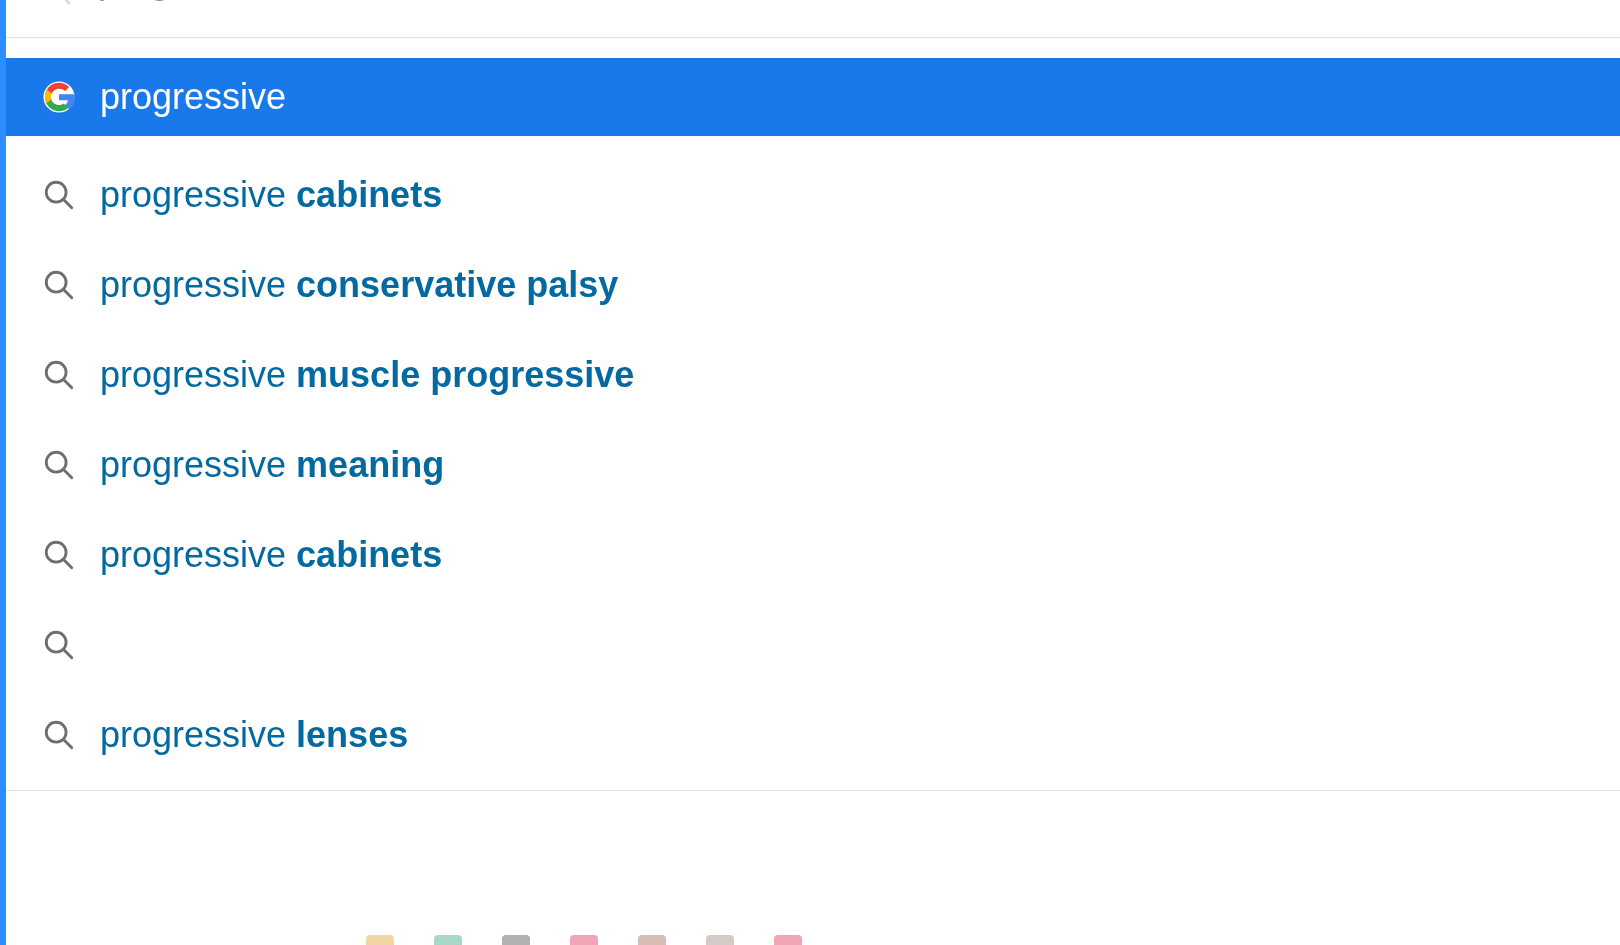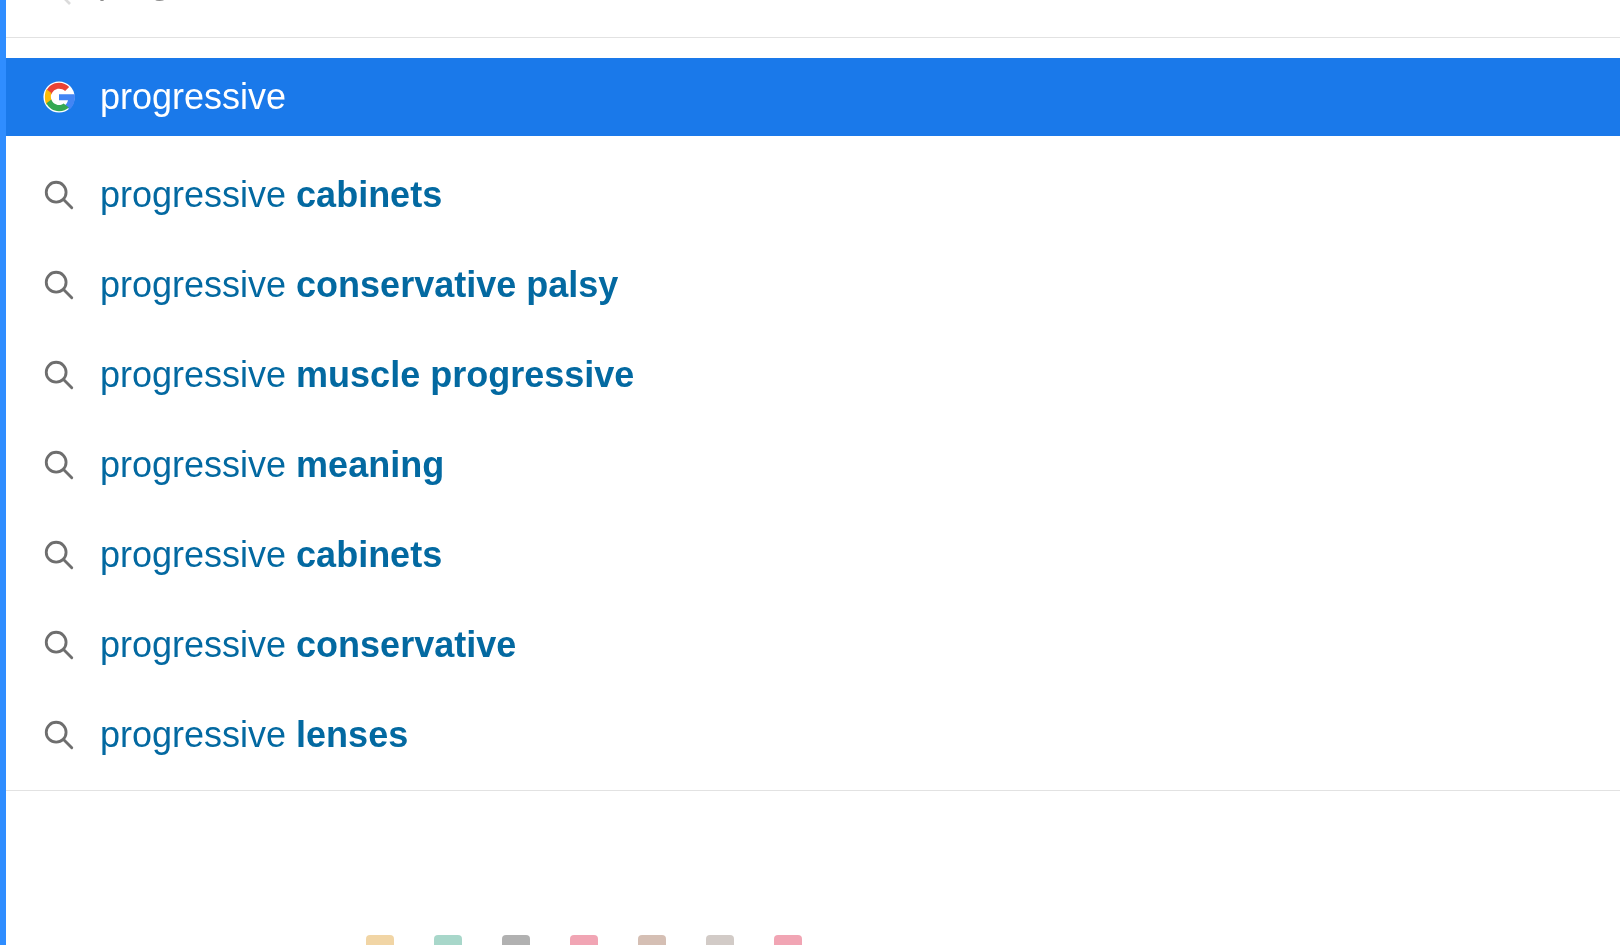--- a/index.html
+++ b/index.html
@@ -168,21 +168,20 @@
         </span>
         <span class="sugg-text"><span class="prefix">progressive </span><span class="bold">cabinets</span></span>
       </div>
       <div class="sugg">
         <span class="icon-slot">
           <svg viewBox="0 0 24 24" fill="none" stroke="#6e6e6e" stroke-width="2" stroke-linecap="round">
     <circle cx="10" cy="10" r="7"></circle>
             <line x1="21" y1="21" x2="15.2" y2="15.2"></line>
   </svg>
         </span>
-        <span class="sugg-text"><span class="prefix">progressive </span><span class="bold">conservative</span></span>
       </div>
       <div class="sugg">
         <span class="icon-slot">
           <svg viewBox="0 0 24 24" fill="none" stroke="#6e6e6e" stroke-width="2" stroke-linecap="round">
     <circle cx="10" cy="10" r="7"></circle>
             <line x1="21" y1="21" x2="15.2" y2="15.2"></line>
   </svg>
         </span>
         <span class="sugg-text"><span class="prefix">progressive </span><span class="bold">lenses</span></span>
       </div>

